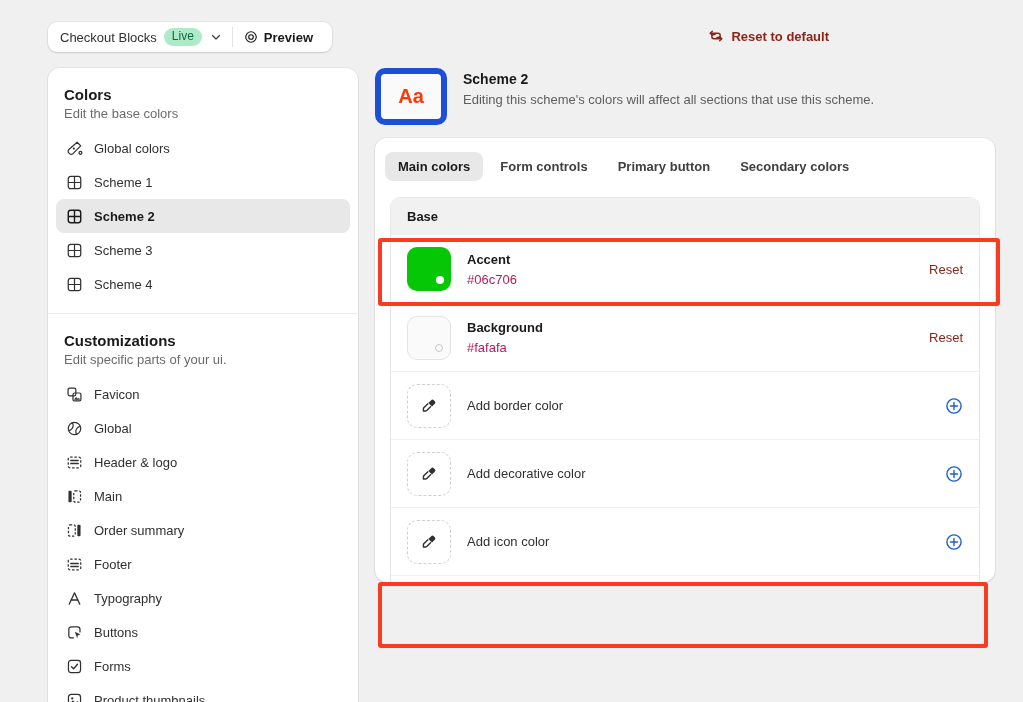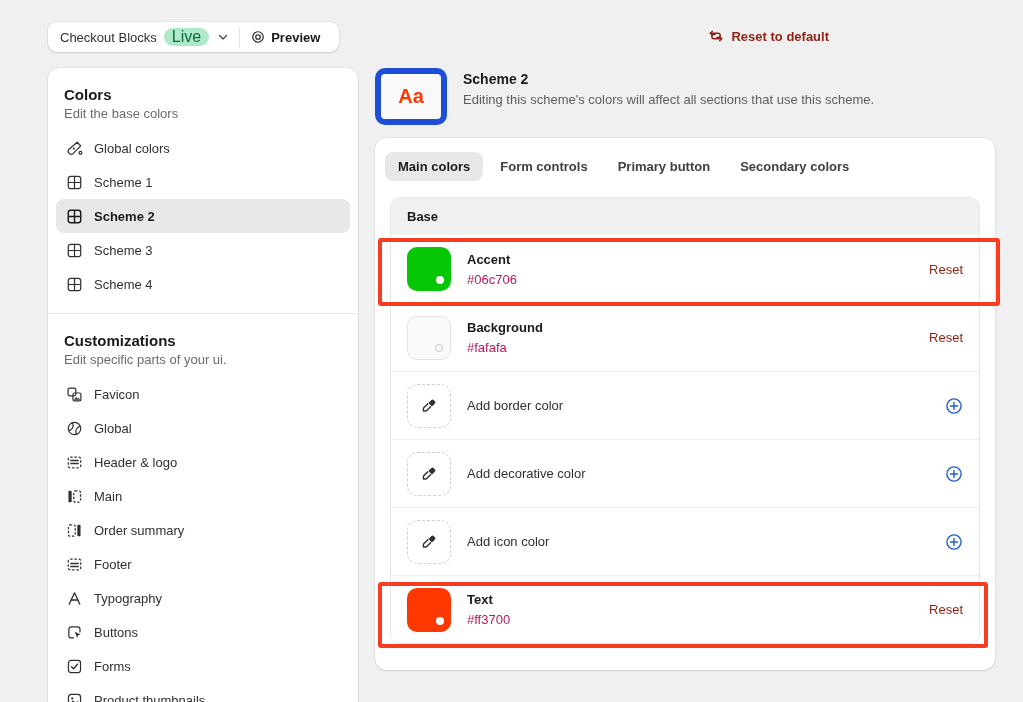--- a/index.html
+++ b/index.html
@@ -21,21 +21,21 @@
     height: 30px; display: flex; align-items: stretch;
     background: #ffffff; border-radius: 9px;
     box-shadow: 0 1px 2px rgba(0,0,0,.12), 0 0 0 1px rgba(0,0,0,.04);
   }
   .ctrl-left {
     display: flex; align-items: center; gap: 7px;
     padding: 0 9px 0 12px;
   }
   .ctrl-title { font-size: 13px; color: #303030; white-space: nowrap; }
   .live-badge {
-    font-size: 16px; color: #0b6b45; background: #aee9c8;
+    font-size: 12px; color: #0b6b45; background: #aee9c8;
     border-radius: 9px; padding: 1px 8px 2px; line-height: 15px;
   }
   .chev { width: 14px; height: 14px; display: block; }
   .divider { width: 1px; background: #e3e3e3; margin: 5px 0; }
   .ctrl-right {
     display: flex; align-items: center; gap: 6px;
     padding: 0 19px 0 11px;
   }
   .preview-label { font-size: 13px; font-weight: bold; color: #1a1a1a; white-space: nowrap; }
   .reset-default {
@@ -76,21 +76,21 @@
     background: #fafafa; border: 6px solid #1d4ed8;
     display: flex; align-items: center; justify-content: center;
   }
   .aa-text { font-size: 20px; font-weight: bold; color: #ff3700; }
   .head-txt { padding-top: 3px; }
   .head-title { font-size: 14px; font-weight: bold; color: #1a1a1a; }
   .head-sub { font-size: 13px; color: #5e5e5e; margin-top: 5px; }
 
   .panel {
     position: absolute; left: 375px; top: 138px;
-    width: 620px; height: 532px;
+    width: 620px; height: 444px;
     background: #ffffff; border-radius: 12px;
     box-shadow: 0 1px 2px rgba(0,0,0,.10), 0 0 0 1px rgba(0,0,0,.04);
     overflow: hidden;
   }
   .tabs { display: flex; align-items: center; gap: 4px; padding: 14px 10px 10px 10px; }
   .tab {
     font-size: 13px; font-weight: bold; color: #404040;
     padding: 7px 13px; border-radius: 8px; cursor: pointer; white-space: nowrap;
   }
   .tab.active { background: #e8e8e8; color: #1a1a1a; }

